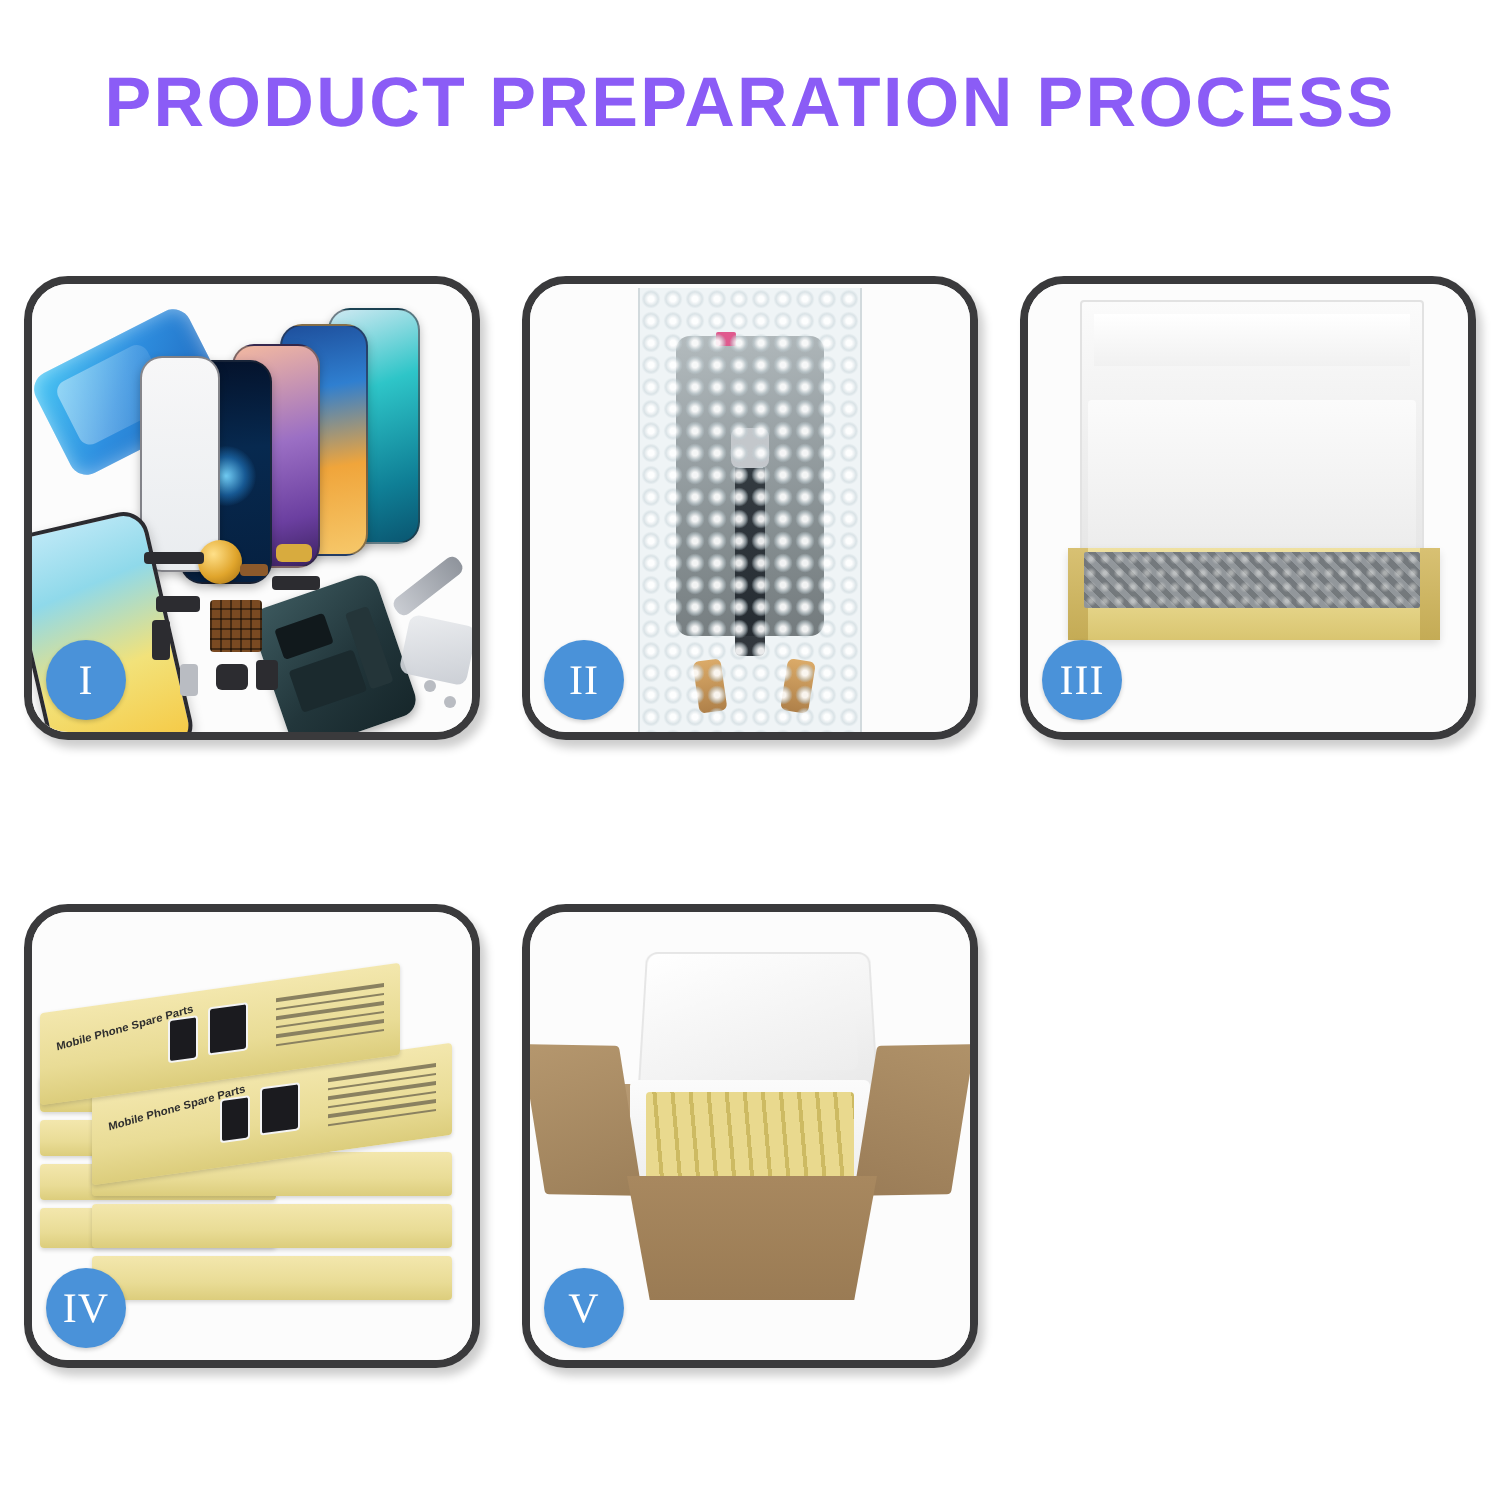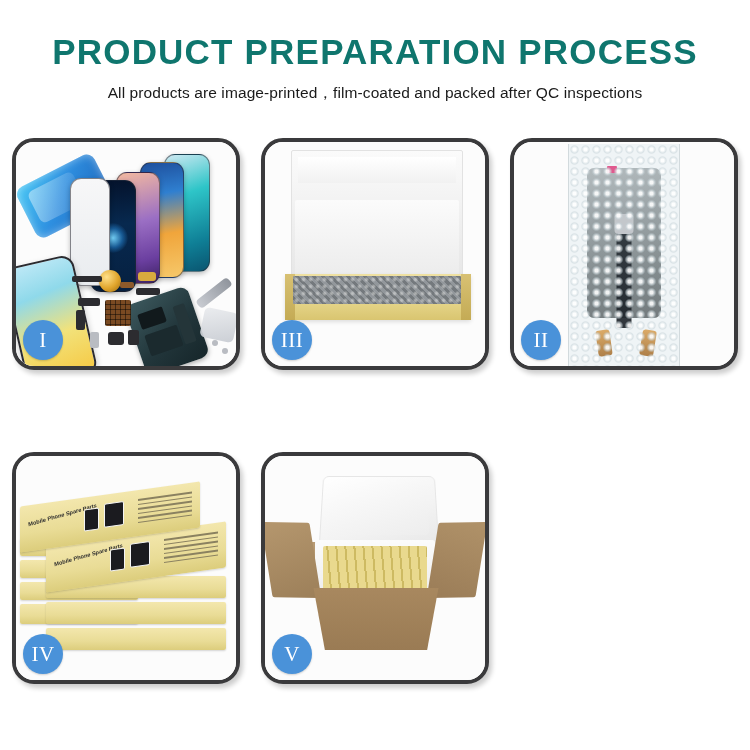--- a/index.html
+++ b/index.html
@@ -7,21 +7,21 @@
     width: 750px; height: 750px;
     background: #ffffff;
     font-family: "Liberation Sans", sans-serif;
     overflow: hidden;
   }
   .page { position: relative; width: 750px; height: 750px; background: #fff; }
 
   
   .header { width: 100%; padding-top: 34px; text-align: center; }
   .title {
-    font-size: 35px; font-weight: 700; color: #0f766e;
+    font-size: 35px; font-weight: 700; color: #8b5cf6;
     letter-spacing: 1.2px; line-height: 1.05;
     font-family: "Liberation Sans", sans-serif;
     white-space: nowrap;
   }
   .subtitle {
     margin-top: 12px; font-size: 15.5px; color: #1a1a1a;
     letter-spacing: 0.1px; font-weight: 400; white-space: nowrap;
   }
 
   
@@ -321,21 +321,20 @@
     background:#96784f; opacity:.8; transform: skewY(18deg);
   }
 </style>
 </head>
 <body>
 
 <div class="page">
 
   <div class="header">
     <div class="title">PRODUCT PREPARATION PROCESS</div>
-    <div class="subtitle">All products are image-printed，film-coated and packed after QC inspections</div>
   </div>
 
   <div class="grid">
 
     <div class="panel p1">
       <div class="stage">
         <div class="film"></div>
         <div class="fan">
           <div class="ph ph-a"></div>
           <div class="ph ph-b"></div>
@@ -361,46 +360,46 @@
         <div class="prt" style="left:112px;top:188px;width:11px;height:15px;"></div>
         <div class="prt cop" style="left:104px;top:140px;width:14px;height:6px;"></div>
         <div class="prt slv" style="left:196px;top:198px;width:6px;height:6px;border-radius:50%;"></div>
         <div class="prt slv" style="left:206px;top:206px;width:6px;height:6px;border-radius:50%;"></div>
         <div class="tool"></div>
         <div class="tool2"></div>
       </div>
       <div class="badge">I</div>
     </div>
 
-    <div class="panel p3">
-      <div class="stage">
-        <div class="box3-lid"></div>
-        <div class="foam3"></div>
-        <div class="box3-tray"></div>
-        <div class="box3-flapL"></div>
-        <div class="box3-flapR"></div>
-        <div class="box3-inner"></div>
-      </div>
-      <div class="badge">III</div>
-    </div>
-
     <div class="panel p2">
       <div class="stage">
         <div class="bubble-bag">
           <div class="lcd"></div>
           <div class="flex-tail"></div>
           <div class="pink-tab"></div>
           <div class="conn-l"></div>
           <div class="conn-r"></div>
           <div class="bubbles"></div>
         </div>
       </div>
       <div class="badge">II</div>
     </div>
 
+    <div class="panel p3">
+      <div class="stage">
+        <div class="box3-lid"></div>
+        <div class="foam3"></div>
+        <div class="box3-tray"></div>
+        <div class="box3-flapL"></div>
+        <div class="box3-flapR"></div>
+        <div class="box3-inner"></div>
+      </div>
+      <div class="badge">III</div>
+    </div>
+
     <div class="panel p4">
       <div class="stage">
         <div class="stack">
 
           <div class="sbox" style="left:2px;  top:58px;  width:118px; height:18px;"></div>
           <div class="sbox" style="left:2px;  top:80px;  width:118px; height:18px;"></div>
           <div class="sbox" style="left:2px;  top:102px; width:118px; height:18px;"></div>
           <div class="sbox" style="left:2px;  top:124px; width:118px; height:20px;"></div>
 
           <div class="sbox" style="left:28px; top:96px;  width:180px; height:22px;"></div>

